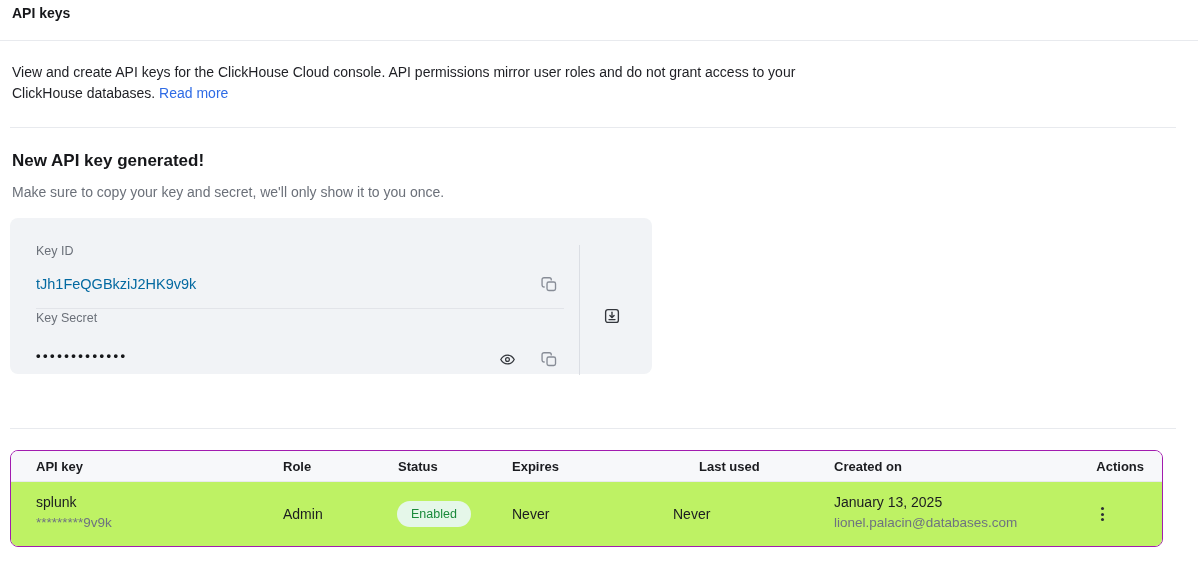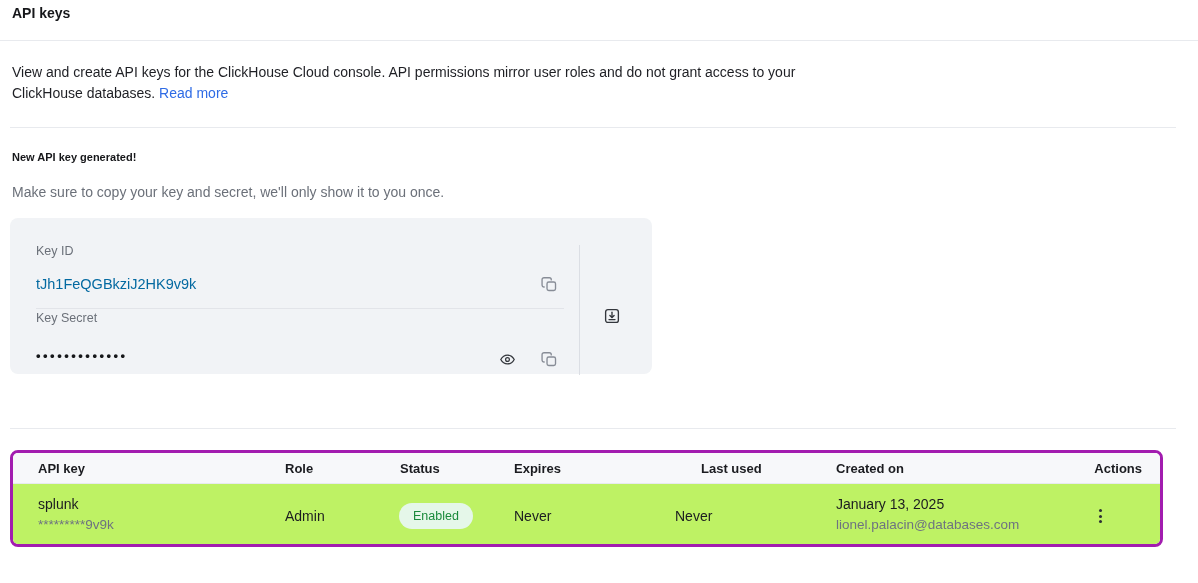--- a/index.html
+++ b/index.html
@@ -10,39 +10,39 @@
   .page-title { position:absolute; left:12px; top:5px; font-size:14px; font-weight:700; color:#16171a; }
 
   .divider { position:absolute; border-top:1px solid #e8eaee; height:0; }
   .divider-top   { left:0; right:0; top:40px; }
   .divider-intro { left:10px; width:1166px; top:127px; }
   .divider-lower { left:10px; width:1166px; top:428px; }
 
   .description { position:absolute; left:12px; top:62px; width:818px; font-size:14px; line-height:21px; color:#1e1f24; }
   .read-more { color:#2e6be5; text-decoration:none; cursor:pointer; }
 
-  .gen-title { position:absolute; left:12px; top:151px; font-size:11px; font-weight:700; color:#16171a; }
+  .gen-title { position:absolute; left:12px; top:151px; font-size:17px; font-weight:700; color:#16171a; }
   .gen-subtitle { position:absolute; left:12px; top:184px; font-size:14px; color:#6b7079; }
 
   .key-panel { position:absolute; left:10px; top:218px; width:642px; height:156px; background:#f1f3f6; border-radius:8px; }
   .kp-label { position:absolute; font-size:12.5px; color:#6b7079; }
   .kp-label-id { left:26px; top:26px; }
   .kp-label-secret { left:26px; top:93px; }
   .kp-value-id { position:absolute; left:26px; top:58px; font-size:14.5px; color:#0369a1; }
   .kp-value-secret { position:absolute; left:26px; top:130px; font-size:13px; letter-spacing:2.5px; color:#16171a; font-weight:700; }
   .kp-hdivider { position:absolute; left:26px; top:90px; width:528px; border-top:1px solid #e2e4e9; height:0; }
   .kp-vdivider { position:absolute; left:569px; top:27px; height:130px; border-left:1px solid #dbdee4; width:0; }
 
   .icon-btn { position:absolute; width:22px; height:22px; display:flex; align-items:center; justify-content:center; background:transparent; border:none; cursor:pointer; border-radius:4px; }
   .btn-copy-id { left:528px; top:55px; }
   .btn-eye { left:486px; top:130px; }
   .btn-copy-secret { left:528px; top:130px; }
   .btn-download { left:591px; top:87px; }
 
-  .api-table { position:absolute; left:10px; top:450px; width:1153px; height:97px; border:3px solid #a21caf; border-radius:8px; background:#fff; overflow:hidden; }
+  .api-table { position:absolute; left:10px; top:450px; width:1153px; height:97px; border:1px solid #a21caf; border-radius:8px; background:#fff; overflow:hidden; }
   .thead { position:absolute; left:0; right:0; top:0; height:31px; background:#f7f8fa; border-bottom:1px solid #e8eaee; }
   .th { position:absolute; top:50%; transform:translateY(-50%); font-size:13px; font-weight:700; color:#1b1c20; white-space:nowrap; }
   .th-api-key { left:25px; }
   .th-role { left:272px; }
   .th-status { left:387px; }
   .th-expires { left:501px; }
   .th-last-used { left:662px;margin-left:26px; }
   .th-created-on { left:823px; }
   .th-actions { right:18px; }
 

